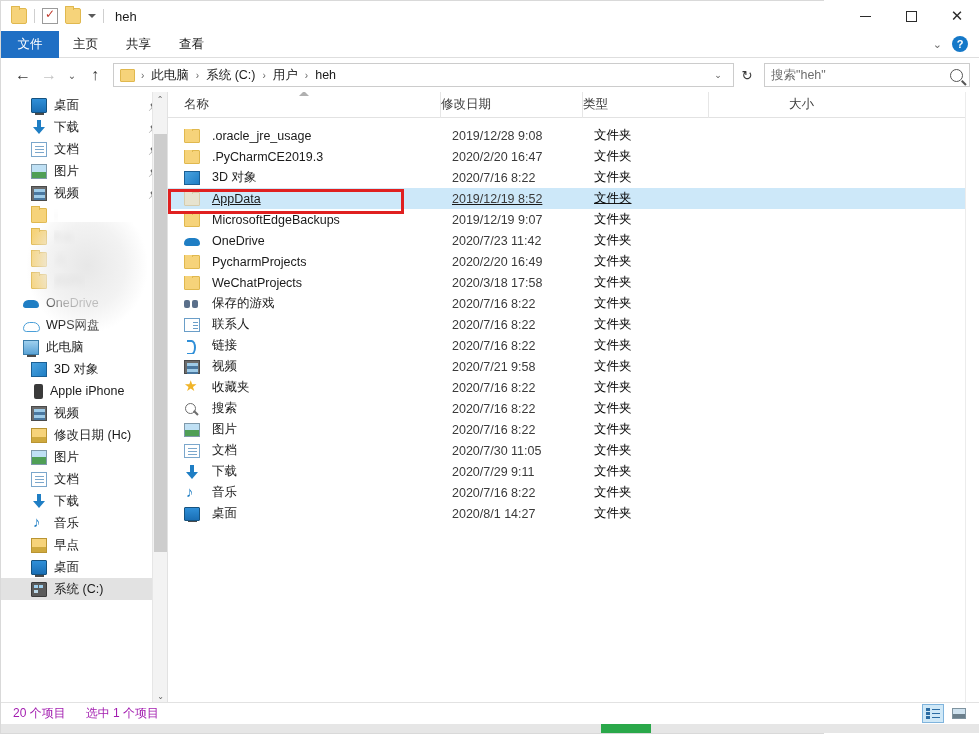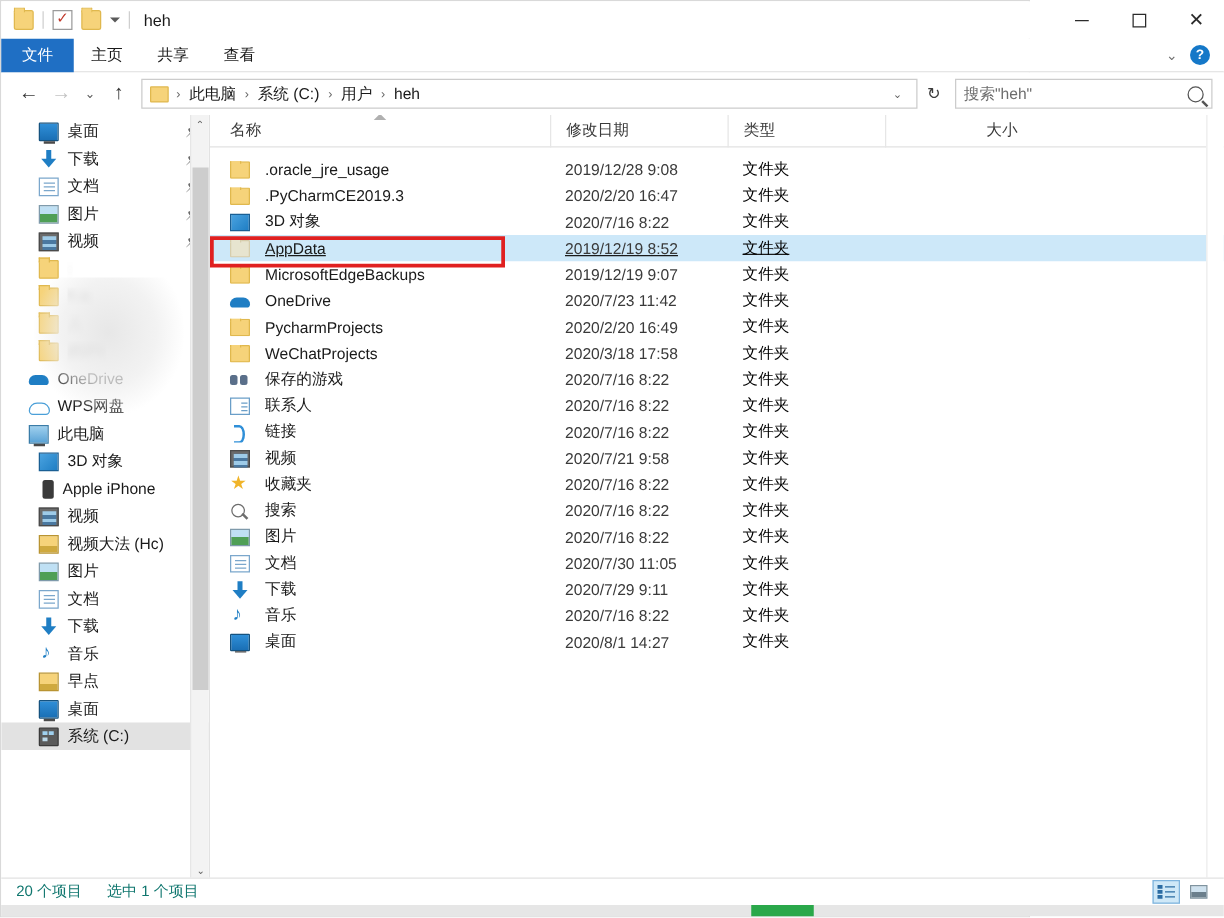--- a/index.html
+++ b/index.html
@@ -215,21 +215,21 @@
   }
 
   
   .listpane { flex: 1; position: relative; background: #ffffff; overflow: hidden; }
   .col-head {
     display: flex; height: 26px; align-items: center;
     border-bottom: 1px solid #e2e2e2; background: #ffffff;
     font-size: 12.5px; color: #3a3a3a;
   }
   .col-head .ch {
-    height: 26px; display: flex; align-items: center; padding-left: 12px;
+    height: 26px; display: flex; align-items: center; 
     border-left: 1px solid #e6e6e6; cursor: default; position: relative;
   }
   .col-head .ch:first-child { border-left: none; padding-left: 16px; }
   .sort-arrow {
     position: absolute; left: 50%; top: -1px; transform: translateX(-50%);
     width: 0; height: 0; border-left: 5px solid transparent;
     border-right: 5px solid transparent; border-bottom: 5px solid #b0b0b0;
   }
   .c-name { width: 272px; }
   .c-date { width: 142px; }
@@ -286,21 +286,21 @@
 
   .list-scroll {
     position: absolute; right: 0; top: 0; width: 15px; height: 612px; background: #ffffff;
     border-left: 1px solid #ececec;
   }
 
   
   .statusbar {
     position: absolute; left: 0; bottom: 9px; width: 979px; height: 22px;
     border-top: 1px solid #e2e2e2; background: #ffffff;
-    display: flex; align-items: center; font-size: 12px; color: #0f766e;
+    display: flex; align-items: center; font-size: 12px; color: #a21caf;
     padding-left: 12px; gap: 20px;
   }
   .status-right { margin-left: auto; display: flex; align-items: center; gap: 4px; padding-right: 10px; }
   .view-btn {
     width: 22px; height: 19px; display: flex; align-items: center; justify-content: center;
     cursor: default; border: 1px solid transparent;
   }
   .view-btn.active { background: #cfe8f7; border: 1px solid #7fb4dd; }
   .vb-details { width: 14px; height: 11px; position: relative; }
   .vb-details::before {
@@ -449,21 +449,21 @@
           <div class="nav-item indent2">
             <span class="nav-ico ico-phone"></span>
             <span class="nav-label">Apple iPhone</span>
           </div>
           <div class="nav-item indent2">
             <span class="nav-ico ico-video"></span>
             <span class="nav-label">视频</span>
           </div>
           <div class="nav-item indent2">
             <span class="nav-ico ico-yellowdoc"></span>
-            <span class="nav-label">视频大法 (Hc)</span>
+            <span class="nav-label">修改日期 (Hc)</span>
           </div>
           <div class="nav-item indent2">
             <span class="nav-ico ico-pic"></span>
             <span class="nav-label">图片</span>
           </div>
           <div class="nav-item indent2">
             <span class="nav-ico ico-doc"></span>
             <span class="nav-label">文档</span>
           </div>
           <div class="nav-item indent2">

